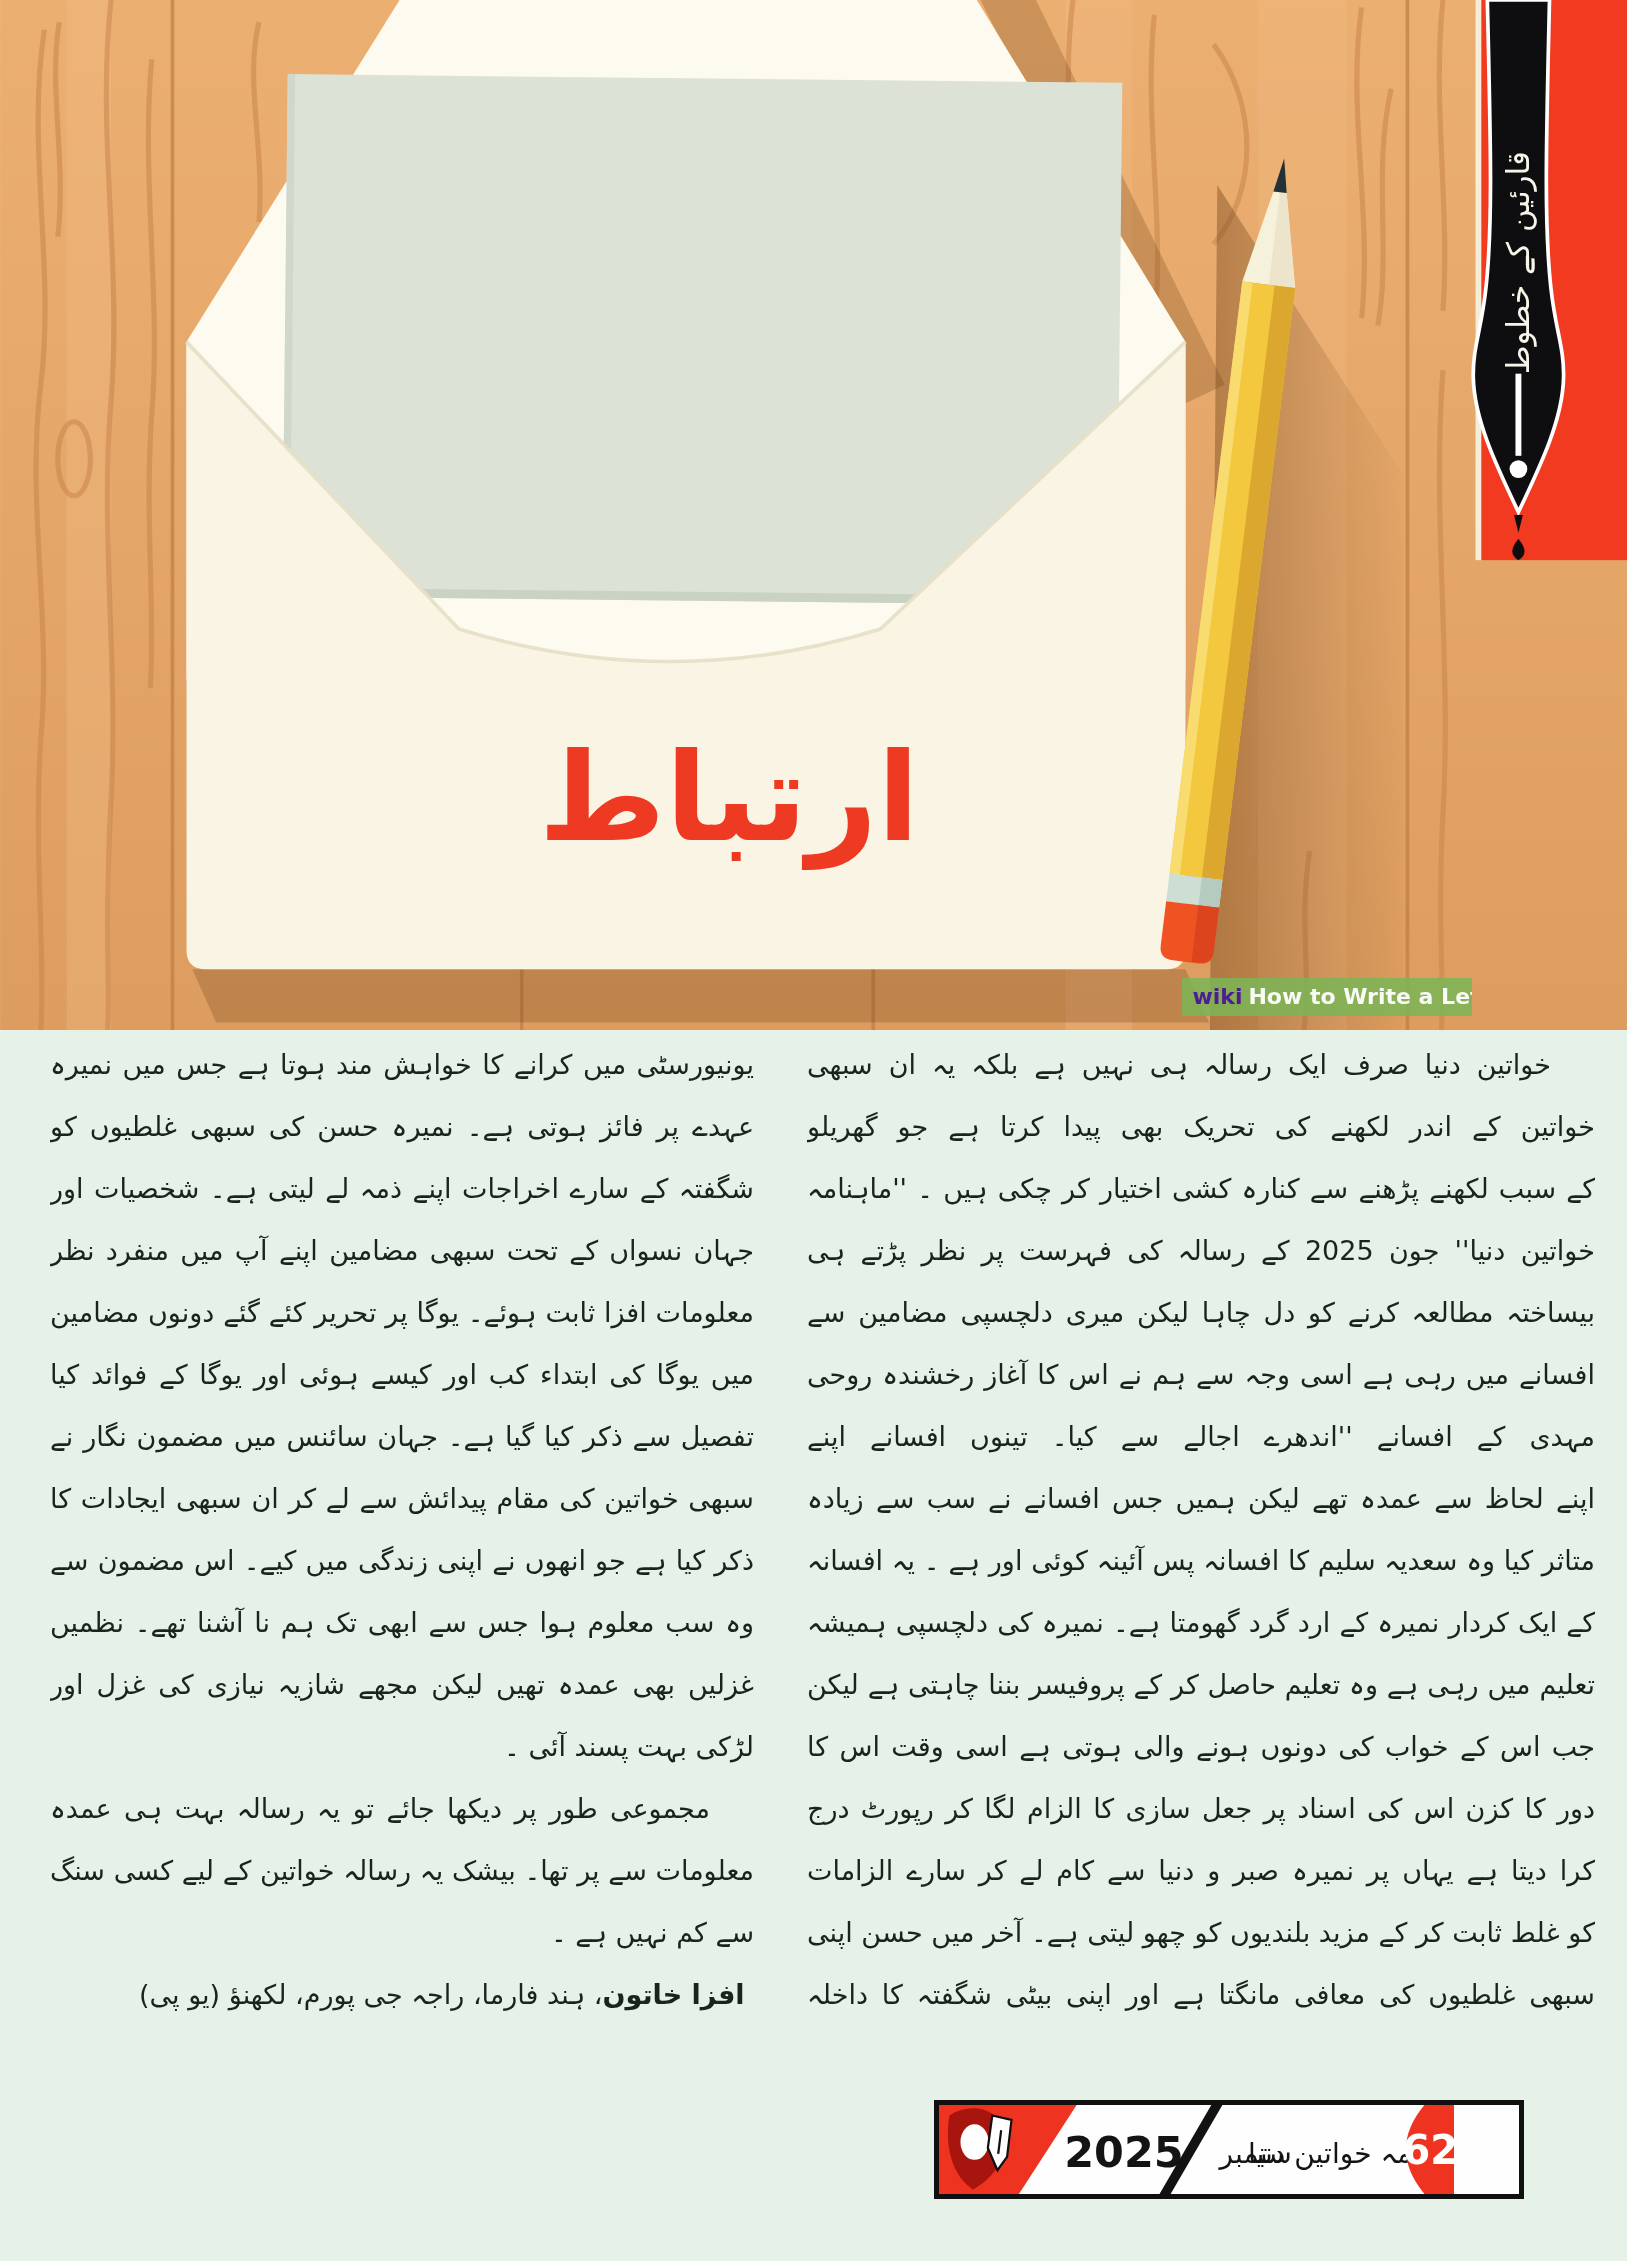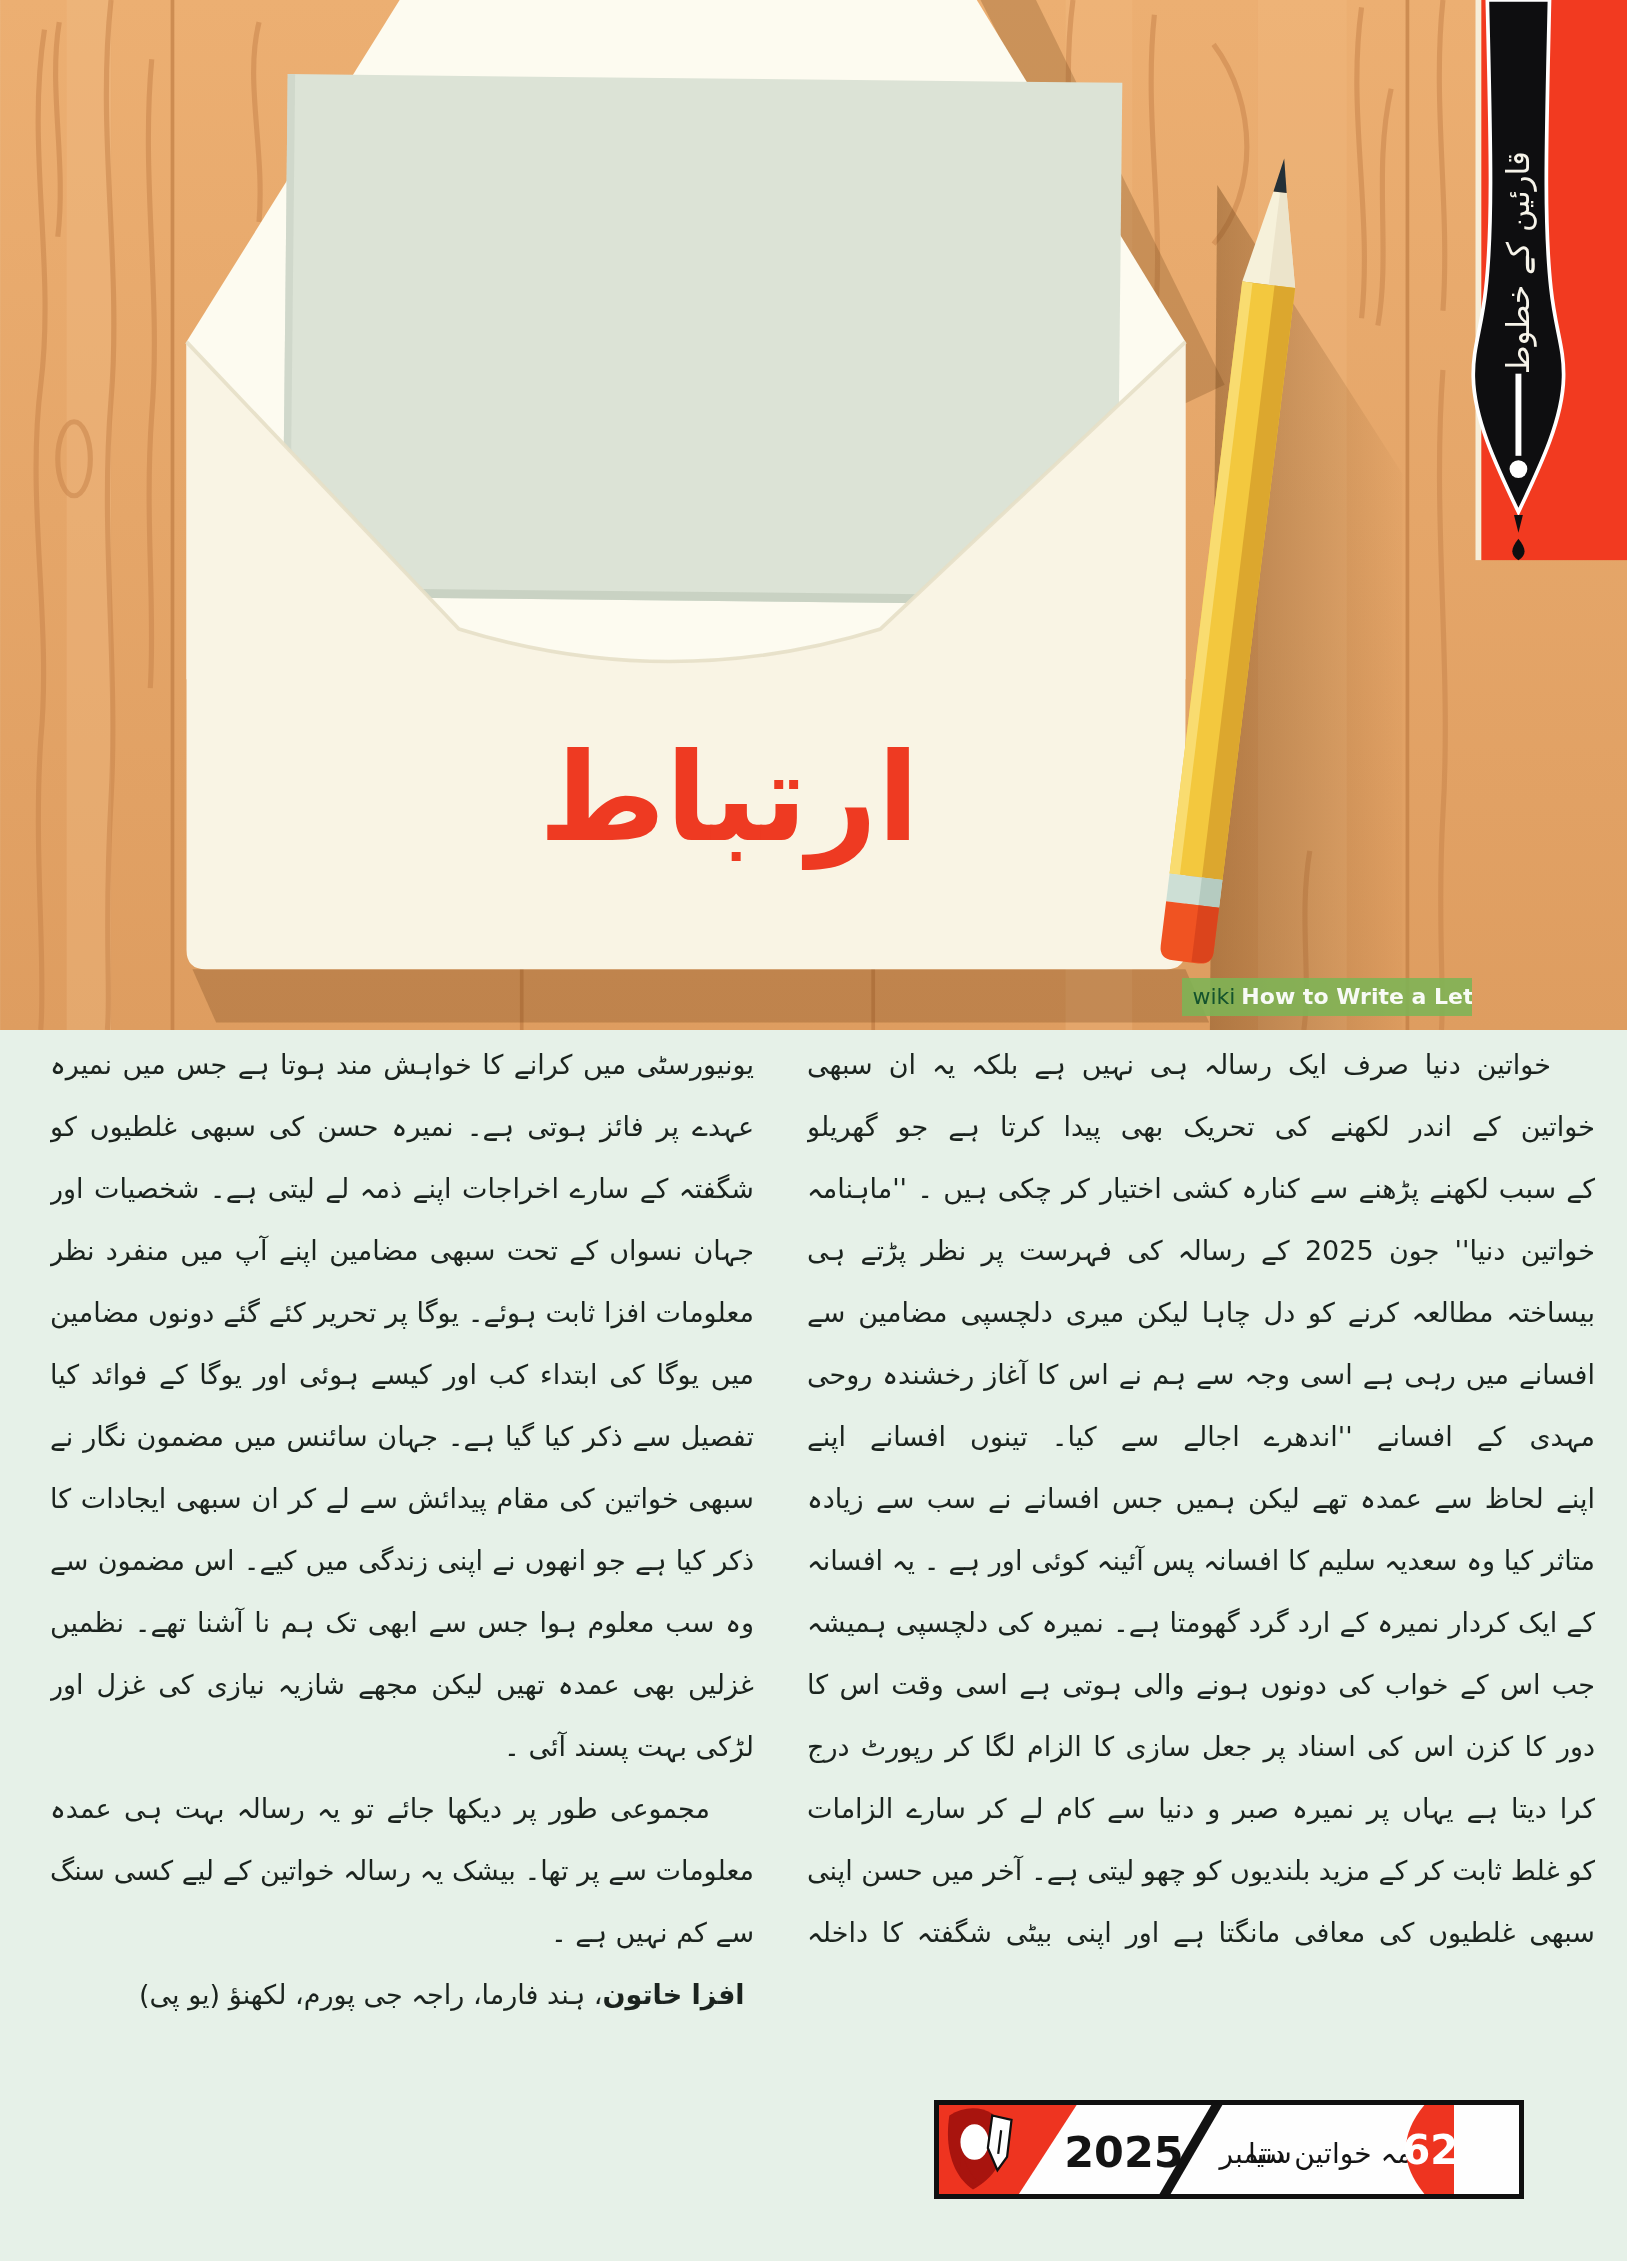--- a/index.html
+++ b/index.html
@@ -9,21 +9,21 @@
   
   #illustration{position:absolute;left:0;top:0;width:1628px;height:1030px;display:block;}
 
   
   #text-zone{position:absolute;left:0;top:1030px;width:1628px;height:1231px;background:#E6F1E8;}
 
   
   #watermark{position:absolute;left:1182px;top:978px;width:290px;height:38px;
     background:rgba(125,180,85,.88);line-height:38px;font-size:22px;padding-left:10.4px;
     box-sizing:border-box;white-space:nowrap;overflow:hidden;}
-  #watermark .wm-brand{color:#14532d;font-weight:normal;text-align:right;}
+  #watermark .wm-brand{color:#4c1d95;font-weight:bold;text-align:right;}
   #watermark .wm-caption{color:#FFFFFF;font-weight:bold;margin-left:6px;opacity:.95;}
 
   
   .col{position:absolute;top:1034px;direction:rtl;color:#1B231E;font-size:27px;line-height:62px;}
   .col-left{left:50px;width:704px;}
   .col-right{left:807px;width:788px;}
   .line{height:62px;white-space:nowrap;}
   .jl{text-align:justify;text-align-last:justify;white-space:normal;overflow:hidden;}
   .end{text-align:right;text-align-last:right;}
   .ind{padding-right:44px;}
@@ -137,20 +137,21 @@
     <div class="line jl ind">خواتین دنیا صرف ایک رسالہ ہی نہیں ہے بلکہ یہ ان سبھی</div>
     <div class="line jl">خواتین کے اندر لکھنے کی تحریک بھی پیدا کرتا ہے جو گھریلو مصروفیات</div>
     <div class="line jl">کے سبب لکھنے پڑھنے سے کنارہ کشی اختیار کر چکی ہیں ۔ ''ماہنامہ</div>
     <div class="line jl">خواتین دنیا'' جون 2025 کے رسالہ کی فہرست پر نظر پڑتے ہی</div>
     <div class="line jl">بیساختہ مطالعہ کرنے کو دل چاہا لیکن میری دلچسپی مضامین سے زیادہ</div>
     <div class="line jl">افسانے میں رہی ہے اسی وجہ سے ہم نے اس کا آغاز رخشندہ روحی</div>
     <div class="line jl">مہدی کے افسانے ''اندھرے اجالے سے کیا۔ تینوں افسانے اپنے</div>
     <div class="line jl">اپنے لحاظ سے عمدہ تھے لیکن ہمیں جس افسانے نے سب سے زیادہ</div>
     <div class="line jl">متاثر کیا وہ سعدیہ سلیم کا افسانہ پس آئینہ کوئی اور ہے ۔ یہ افسانہ اس</div>
     <div class="line jl">کے ایک کردار نمیرہ کے ارد گرد گھومتا ہے۔ نمیرہ کی دلچسپی ہمیشہ سے</div>
+    <div class="line jl">تعلیم میں رہی ہے وہ تعلیم حاصل کر کے پروفیسر بننا چاہتی ہے لیکن</div>
     <div class="line jl">جب اس کے خواب کی دونوں ہونے والی ہوتی ہے اسی وقت اس کا</div>
     <div class="line jl">دور کا کزن اس کی اسناد پر جعل سازی کا الزام لگا کر رپورٹ درج</div>
     <div class="line jl">کرا دیتا ہے یہاں پر نمیرہ صبر و دنیا سے کام لے کر سارے الزامات</div>
     <div class="line jl">کو غلط ثابت کر کے مزید بلندیوں کو چھو لیتی ہے۔ آخر میں حسن اپنی</div>
     <div class="line jl">سبھی غلطیوں کی معافی مانگتا ہے اور اپنی بیٹی شگفتہ کا داخلہ اسی</div>
   </div>
 
   <div class="col col-left">
     <div class="line jl">یونیورسٹی میں کرانے کا خواہش مند ہوتا ہے جس میں نمیرہ اعلیٰ</div>
     <div class="line jl">عہدے پر فائز ہوتی ہے۔ نمیرہ حسن کی سبھی غلطیوں کو معاف کر کے</div>

